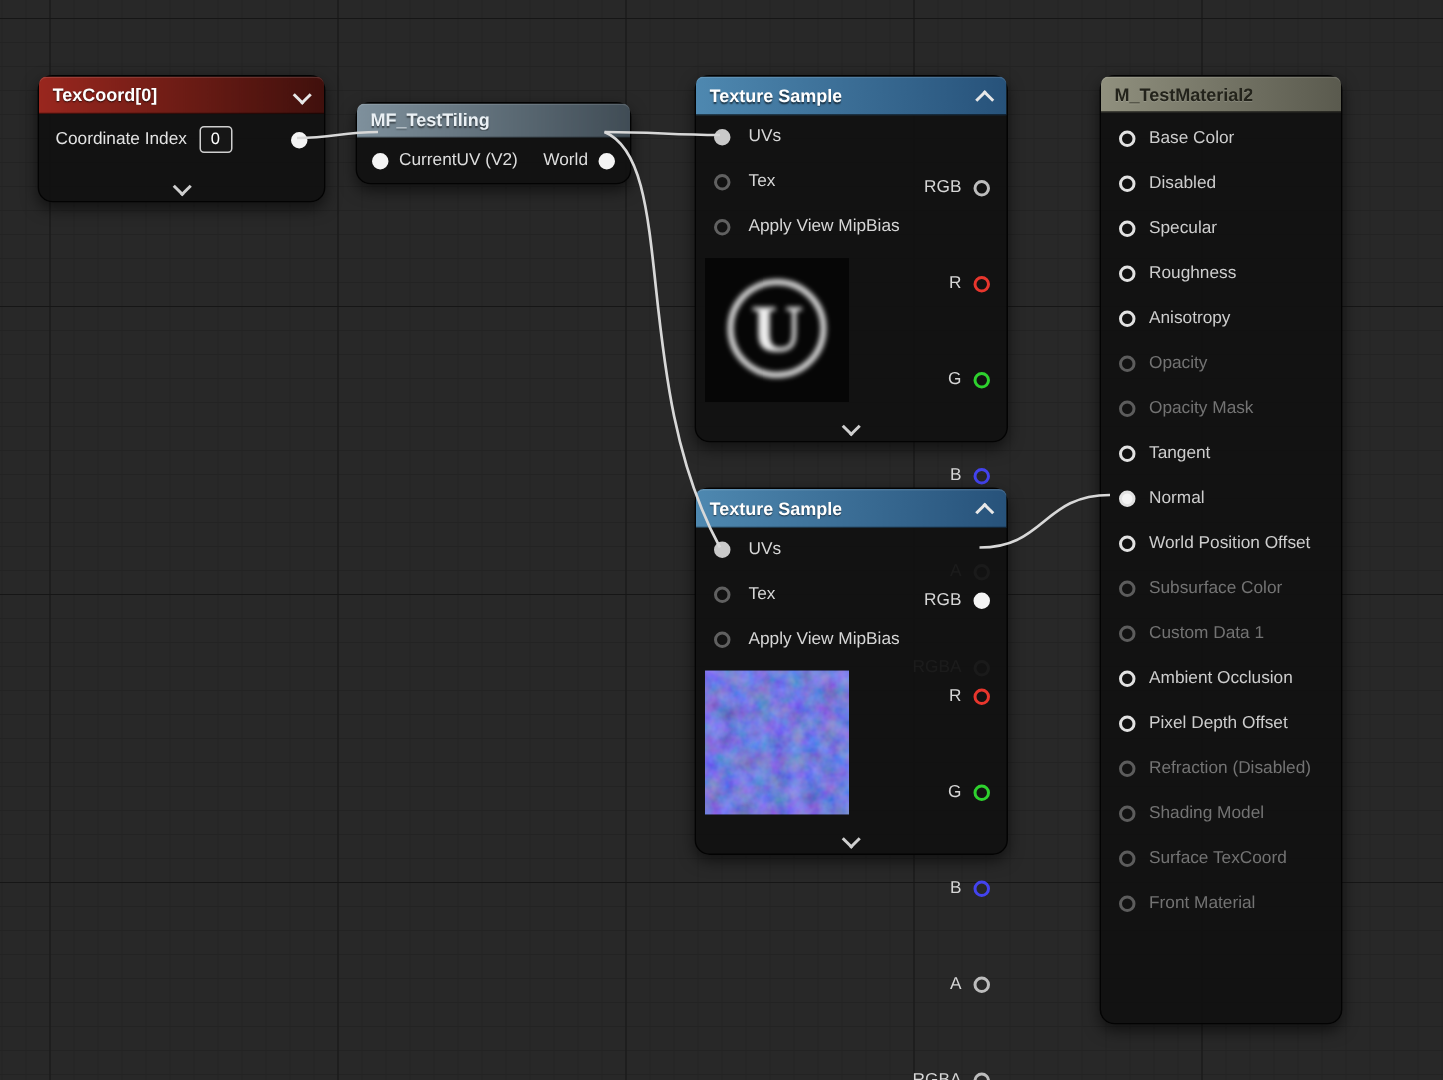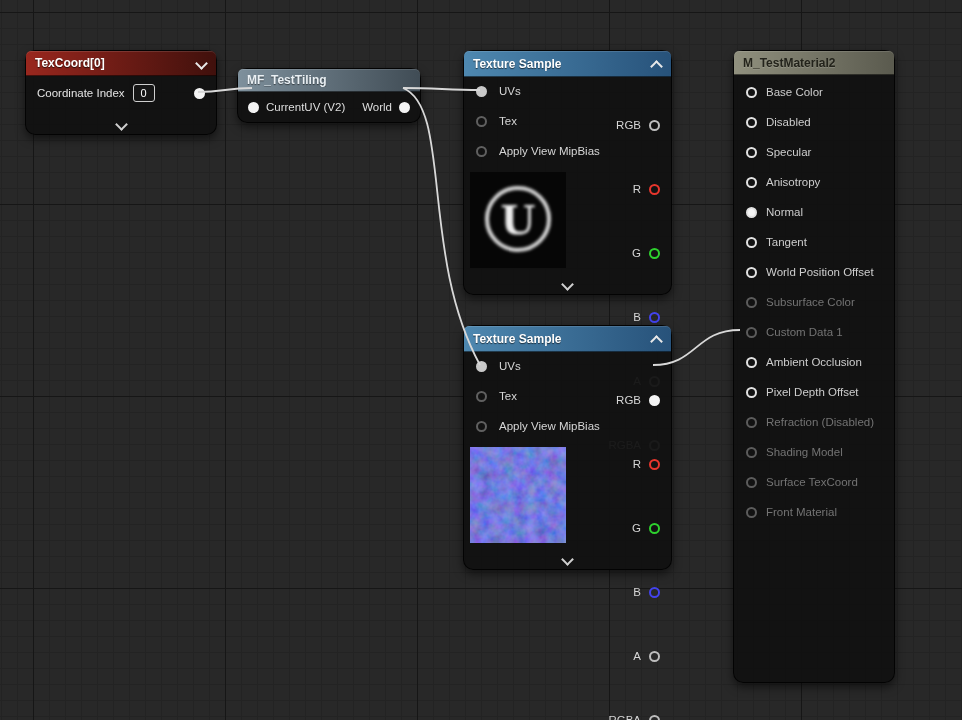--- a/index.html
+++ b/index.html
@@ -236,29 +236,41 @@
       <div class="mrow">
           <span class="pin"></span>
           <span>Disabled</span>
         </div>
       <div class="mrow">
           <span class="pin"></span>
           <span>Specular</span>
         </div>
       <div class="mrow">
           <span class="pin"></span>
+          <span>Roughness</span>
+        </div>
+      <div class="mrow">
+          <span class="pin"></span>
           <span>Anisotropy</span>
+        </div>
+      <div class="mrow off">
+          <span class="pin"></span>
+          <span>Opacity</span>
+        </div>
+      <div class="mrow off">
+          <span class="pin"></span>
+          <span>Opacity Mask</span>
+        </div>
+      <div class="mrow">
+          <span class="pin"></span>
+          <span>Tangent</span>
         </div>
       <div class="mrow">
           <span class="pin filled"></span>
           <span>Normal</span>
-        </div>
-      <div class="mrow">
-          <span class="pin"></span>
-          <span>Tangent</span>
         </div>
       <div class="mrow">
           <span class="pin"></span>
           <span>World Position Offset</span>
         </div>
       <div class="mrow off">
           <span class="pin"></span>
           <span>Subsurface Color</span>
         </div>
       <div class="mrow off">

